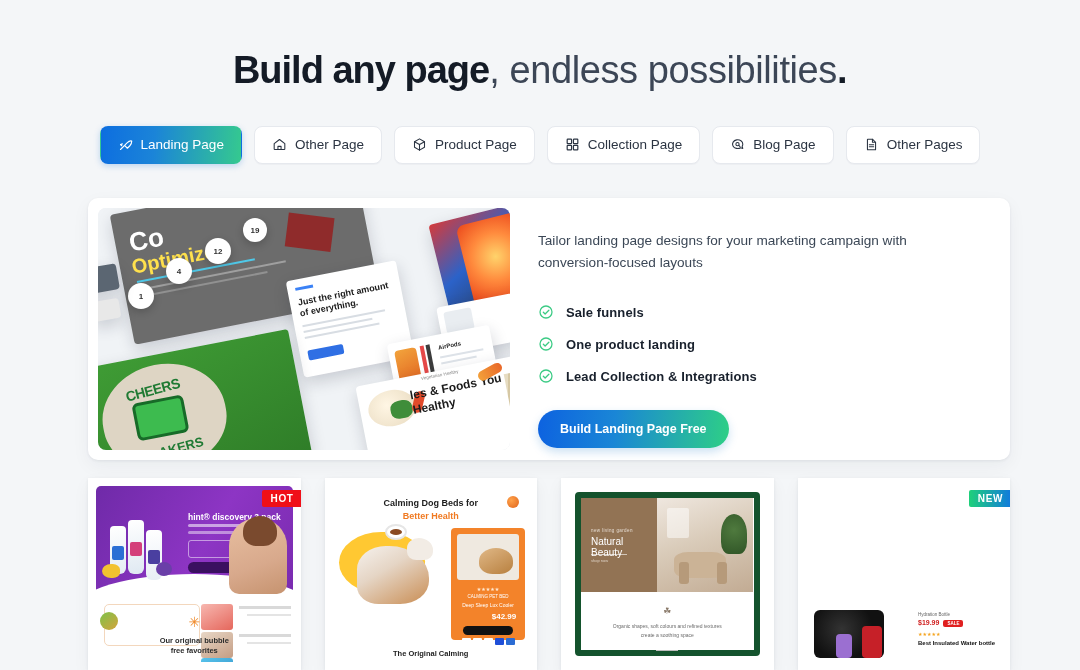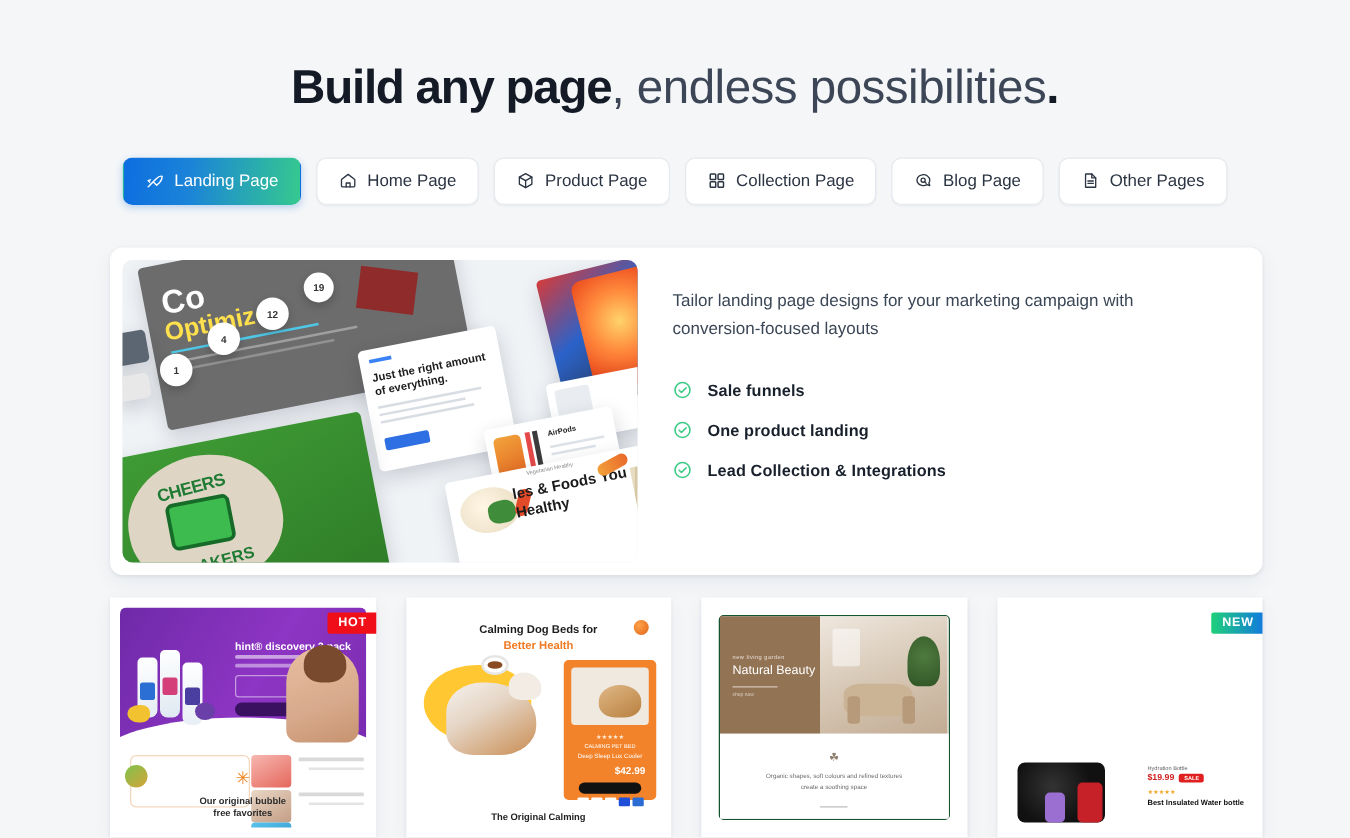--- a/index.html
+++ b/index.html
@@ -213,21 +213,21 @@
   .c2-panel { position:absolute; right:4px; top:42px; width:74px; height:112px; background:#f3832a; border-radius:4px; }
   .c2-pimg { position:absolute; left:6px; top:6px; right:6px; height:46px; background:#efe9e0; border-radius:3px; }
   .c2-pdog { position:absolute; left:22px; top:14px; width:34px; height:26px; background:linear-gradient(150deg,#e0b887,#b8803f); border-radius:50% 50% 40% 40%;}
   .c2-price{ position:absolute; left:0; right:0; top:84px; text-align:center; font-size:8px; font-weight:800; color:#fff;padding-left:32px;}
   .c2-btn { position:absolute; left:12px; right:12px; top:98px; height:9px; background:#111; border-radius:5px;}
   .c2-pay { position:absolute; left:10px; right:10px; top:110px; height:7px; }
   .c2-foot { position:absolute; left:0; right:0; bottom:4px; text-align:center; font-size:7.5px; font-weight:800; color:#1d1d1d;}
   .c2-dot { position:absolute; right:10px; top:10px; width:12px; height:12px; border-radius:50%; background:radial-gradient(circle at 35% 35%,#ffa24a,#e0641a);}
 
   
-  .c3-frame { position:absolute; left:6px; right:6px; top:6px; bottom:6px; border:1px solid #14532d; border-radius:4px; background:#fff;}
+  .c3-frame { position:absolute; left:6px; right:6px; top:6px; bottom:6px; border:6px solid #14532d; border-radius:4px; background:#fff;}
   .c3-hero { position:absolute; left:0; top:0; width:100%; height:94px; display:flex;}
   .c3-left { width:44%; background:#927354; position:relative;}
   .c3-right{ width:56%; background: linear-gradient(160deg,#efe7df 0%, #d9cbb9 45%, #c2ab93 100%); position:relative;}
   .c3-eyebrow{ position:absolute; left:10px; top:30px; font-size:4.5px; color:#e6ddd3; letter-spacing:.4px;}
   .c3-title{ position:absolute; left:10px; top:38px; font-size:10px; color:#fff; }
   .c3-line{ position:absolute; left:10px; top:56px; width:36px; height:1px; background:rgba(255,255,255,.6);}
   .c3-sub{ position:absolute; left:10px; top:60px; font-size:4px; color:#ded2c5; line-height:6px; width:70px;}
   .c3-table{ position:absolute; left:18%; bottom:14px; width:54%; height:26px; background:#cbb396; border-radius:14px/8px;}
   .c3-plant{ position:absolute; right:6px; top:16px; width:26px; height:40px; background:radial-gradient(circle at 50% 40%,#4f7a3e,#2f5426); border-radius:50% 50% 30% 30%;}
   .c3-body { position:absolute; left:0; right:0; top:94px; bottom:0; background:#fff; text-align:center; padding-top:14px;}
@@ -284,21 +284,21 @@
       <span>Landing Page</span>
     </div>
 
     <div class="tab">
       <span class="ico">
         <svg viewBox="0 0 24 24" fill="none" stroke="#2b3442" stroke-width="1.7" stroke-linecap="round" stroke-linejoin="round">
           <path d="M3.5 10.5L12 4l8.5 6.5V19a1 1 0 0 1-1 1h-15a1 1 0 0 1-1-1z"></path>
           <path d="M9.5 20v-5h5v5"></path>
         </svg>
       </span>
-      <span>Home Page</span>
+      <span>Other Page</span>
     </div>
 
     <div class="tab">
       <span class="ico">
         <svg viewBox="0 0 24 24" fill="none" stroke="#2b3442" stroke-width="1.7" stroke-linecap="round" stroke-linejoin="round">
           <path d="M12 3l8 4.5v9L12 21l-8-4.5v-9z"></path>
           <path d="M4 7.5l8 4.5 8-4.5"></path>
             <path d="M12 12v9"></path>
         </svg>
       </span>
@@ -441,20 +441,21 @@
           <span class="check">
             <svg viewBox="0 0 24 24" fill="none" stroke="#3ccb85" stroke-width="1.9" stroke-linecap="round" stroke-linejoin="round">
               <circle cx="12" cy="12" r="9"></circle>
                 <path d="M8 12.3l2.7 2.7L16.3 9.4"></path>
             </svg>
           </span>
           <span class="flabel">Lead Collection &amp; Integrations</span>
         </div>
       </div>
 
+      <button class="cta">Build Landing Page Free</button>
     </div>
   </div>
 
   <div class="cards">
 
     <div class="card">
       <span class="badge badge-hot">HOT</span>
       <div class="card-inner">
         <div class="c1-hero"></div>
         <div class="c1-bottle" style="left:14px;top:40px;width:16px;height:48px;background:linear-gradient(170deg,#ffffff,#e4ecf3);"></div>

